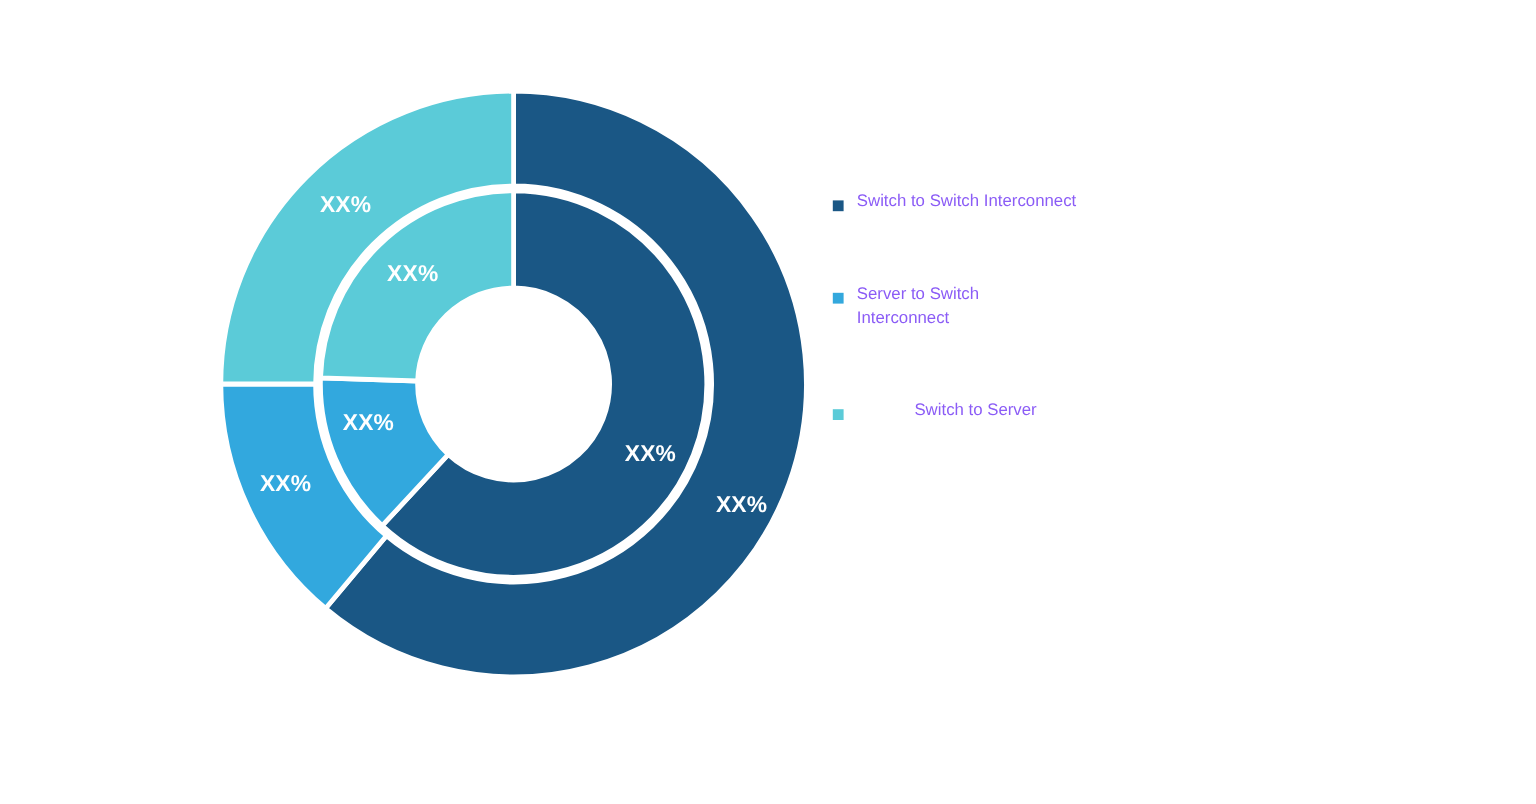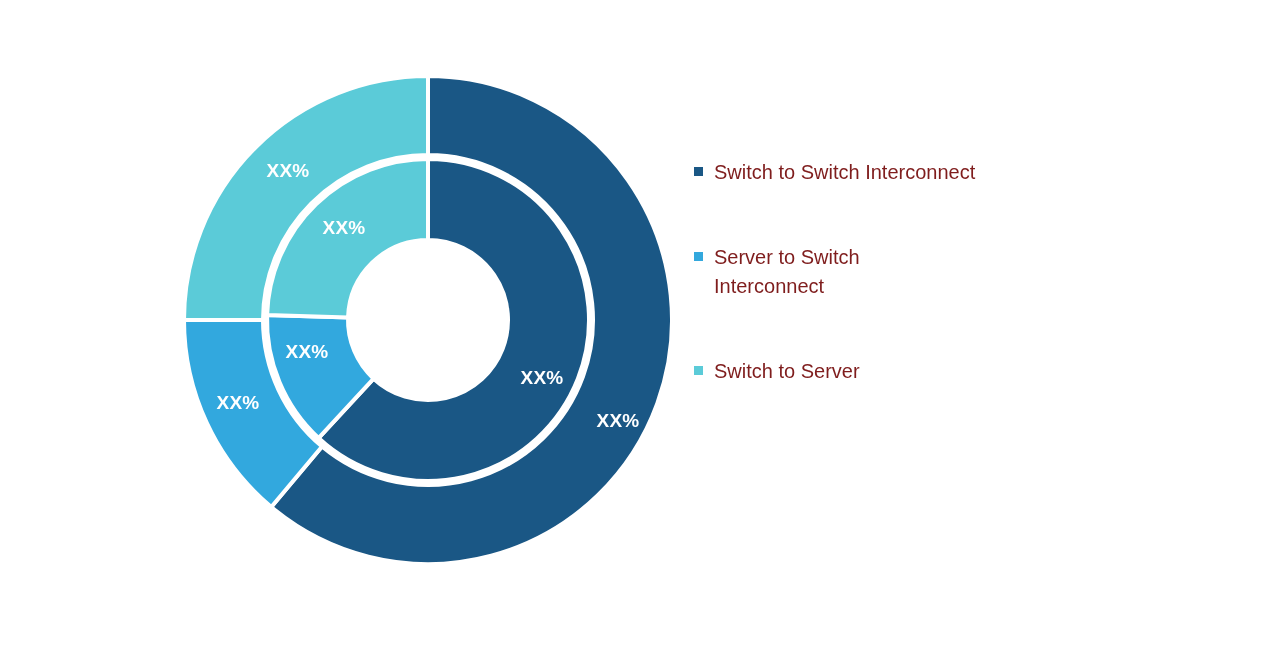--- a/index.html
+++ b/index.html
@@ -41,32 +41,33 @@
     top: 158px;
     width: 420px;
   }
   .legend-item {
     display: flex;
     align-items: flex-start;
     margin-bottom: 57px;
   }
   .legend-item:last-child {
     margin-bottom: 0;
+    gap: 48px;
   }
   .legend-swatch {
     width: 9px;
     height: 9px;
     flex: 0 0 9px;
     margin-top: 9px;
     margin-right: 11px;
   }
   .legend-label {
     font-family: "Liberation Sans", sans-serif;
-    font-size: 20px;
-    color: #7f1d1d;
+    font-size: 14px;
+    color: #8b5cf6;
     line-height: 1.42;
     white-space: pre-line;
   }
 </style>
 </head>
 <body>
 
 <div id="chart-root">
 
   <svg class="donut-svg" viewBox="0 0 1280 670">

